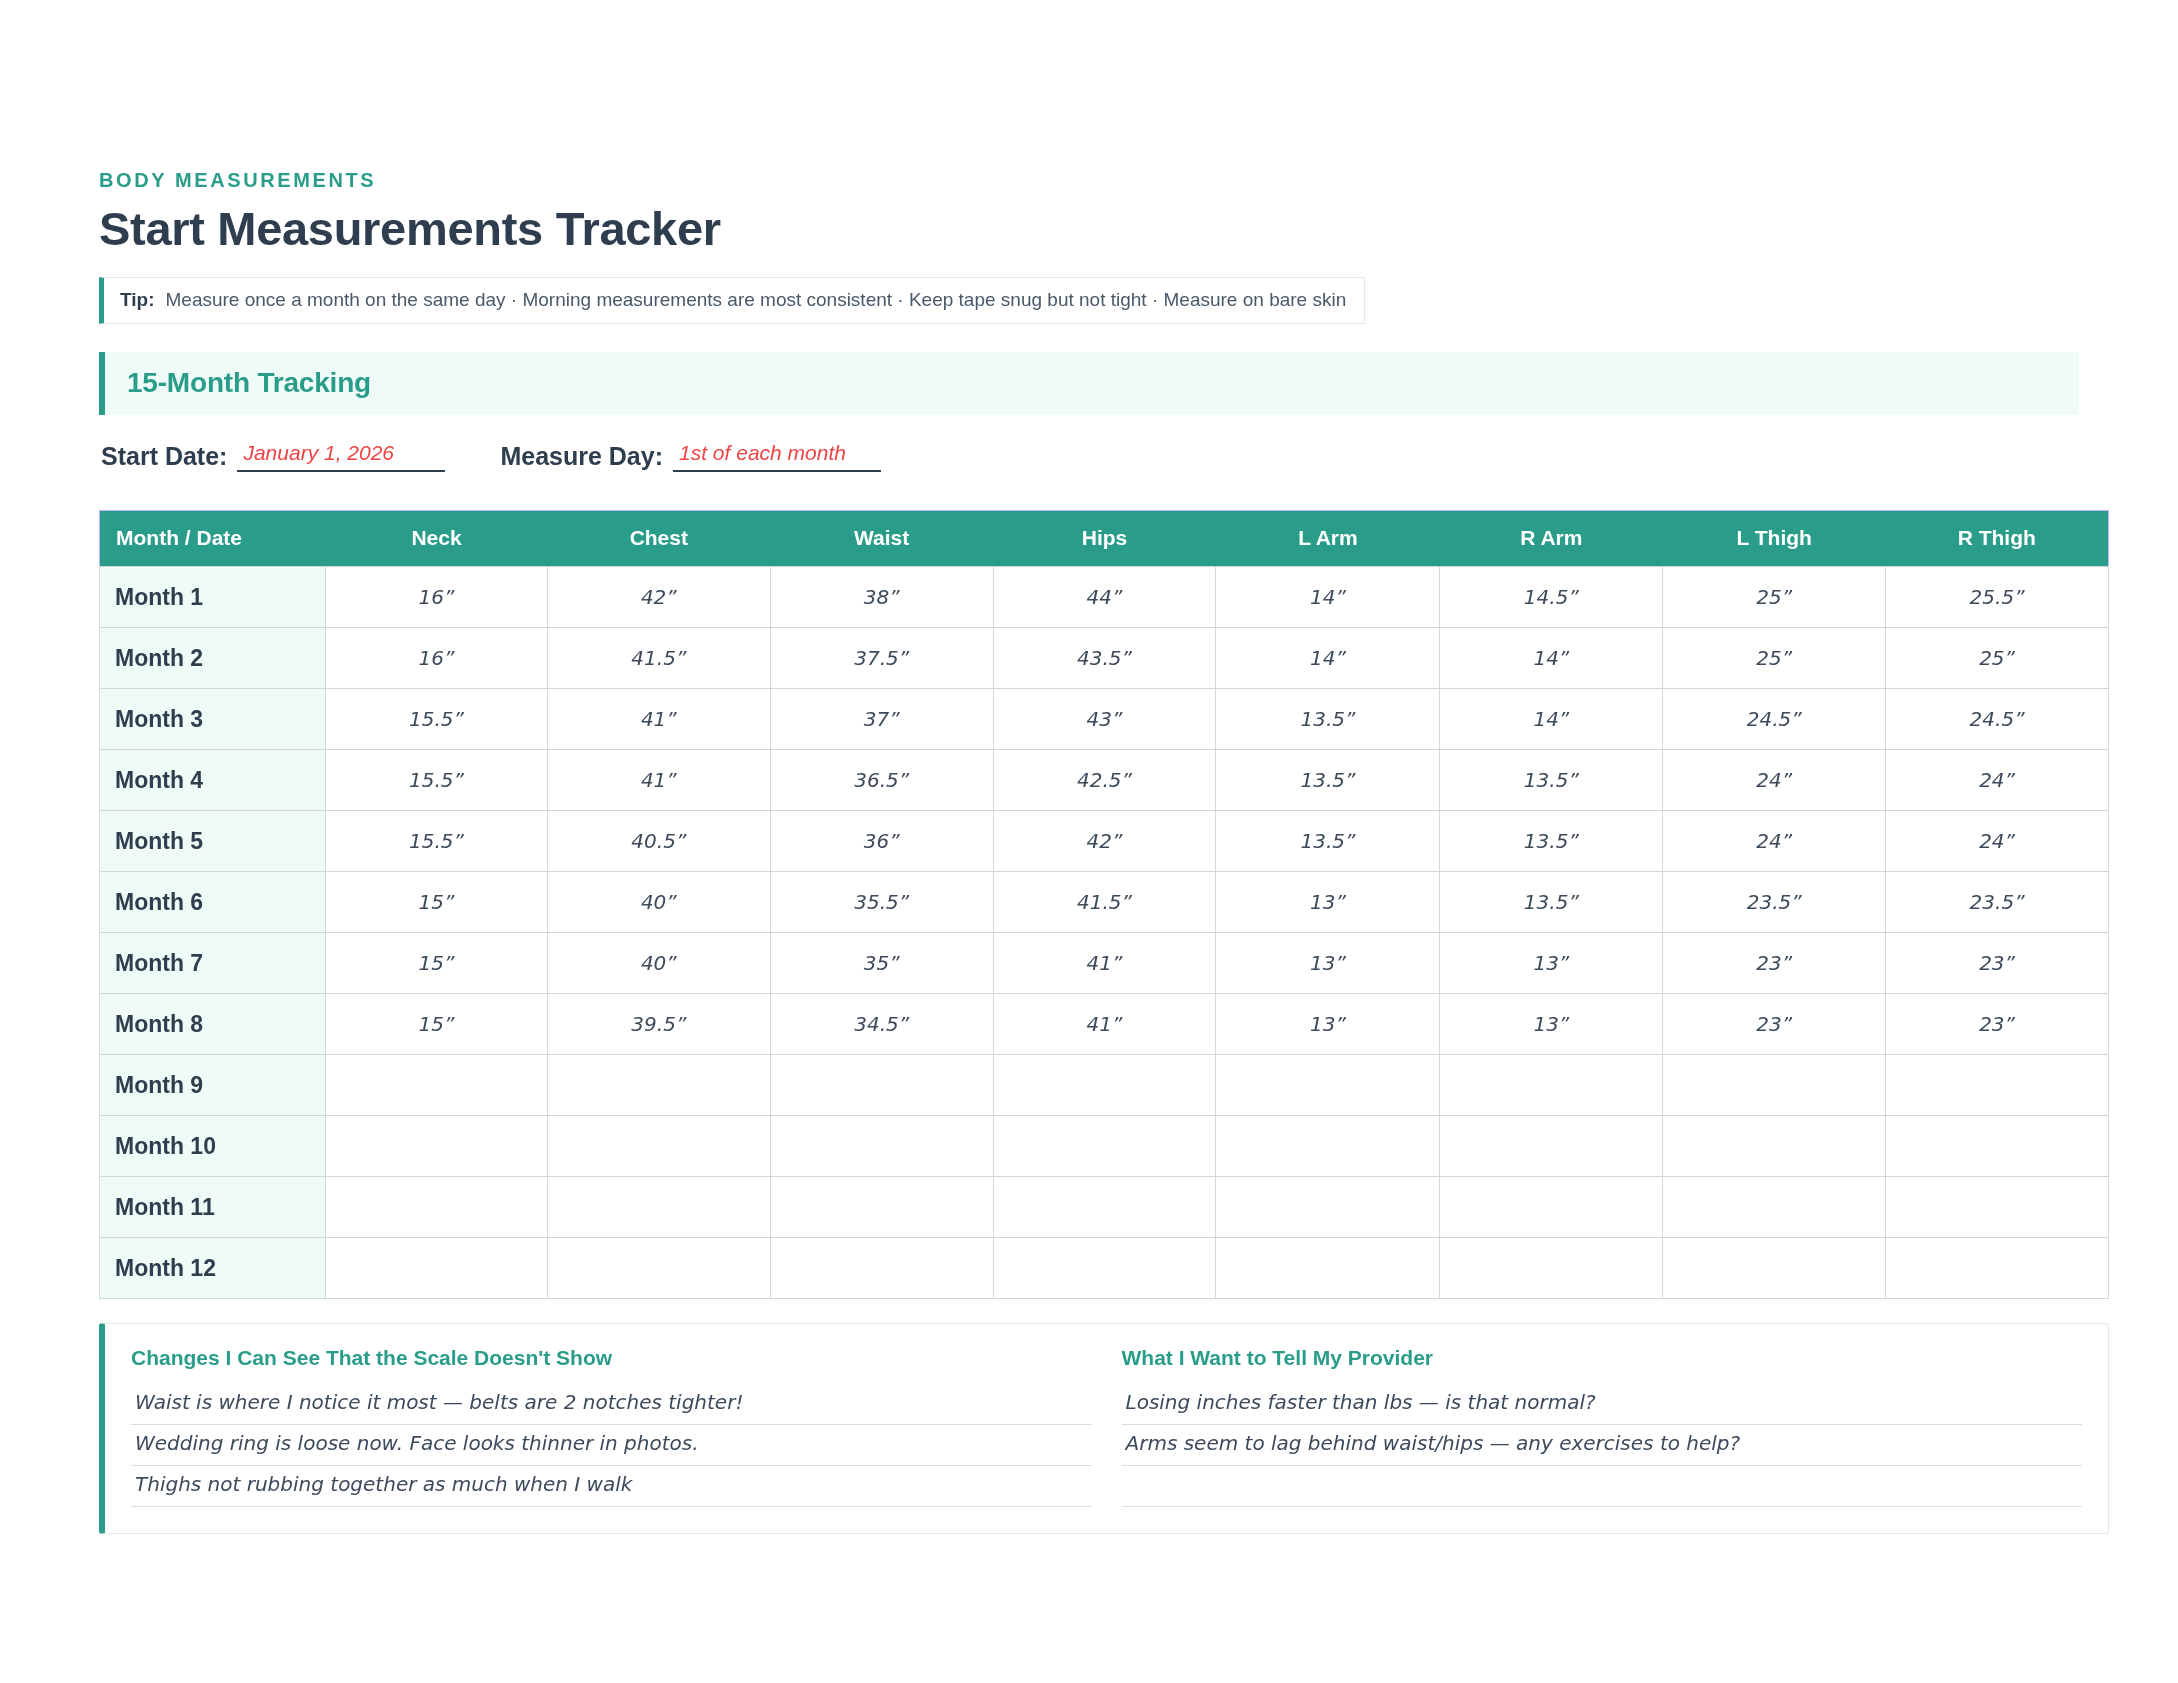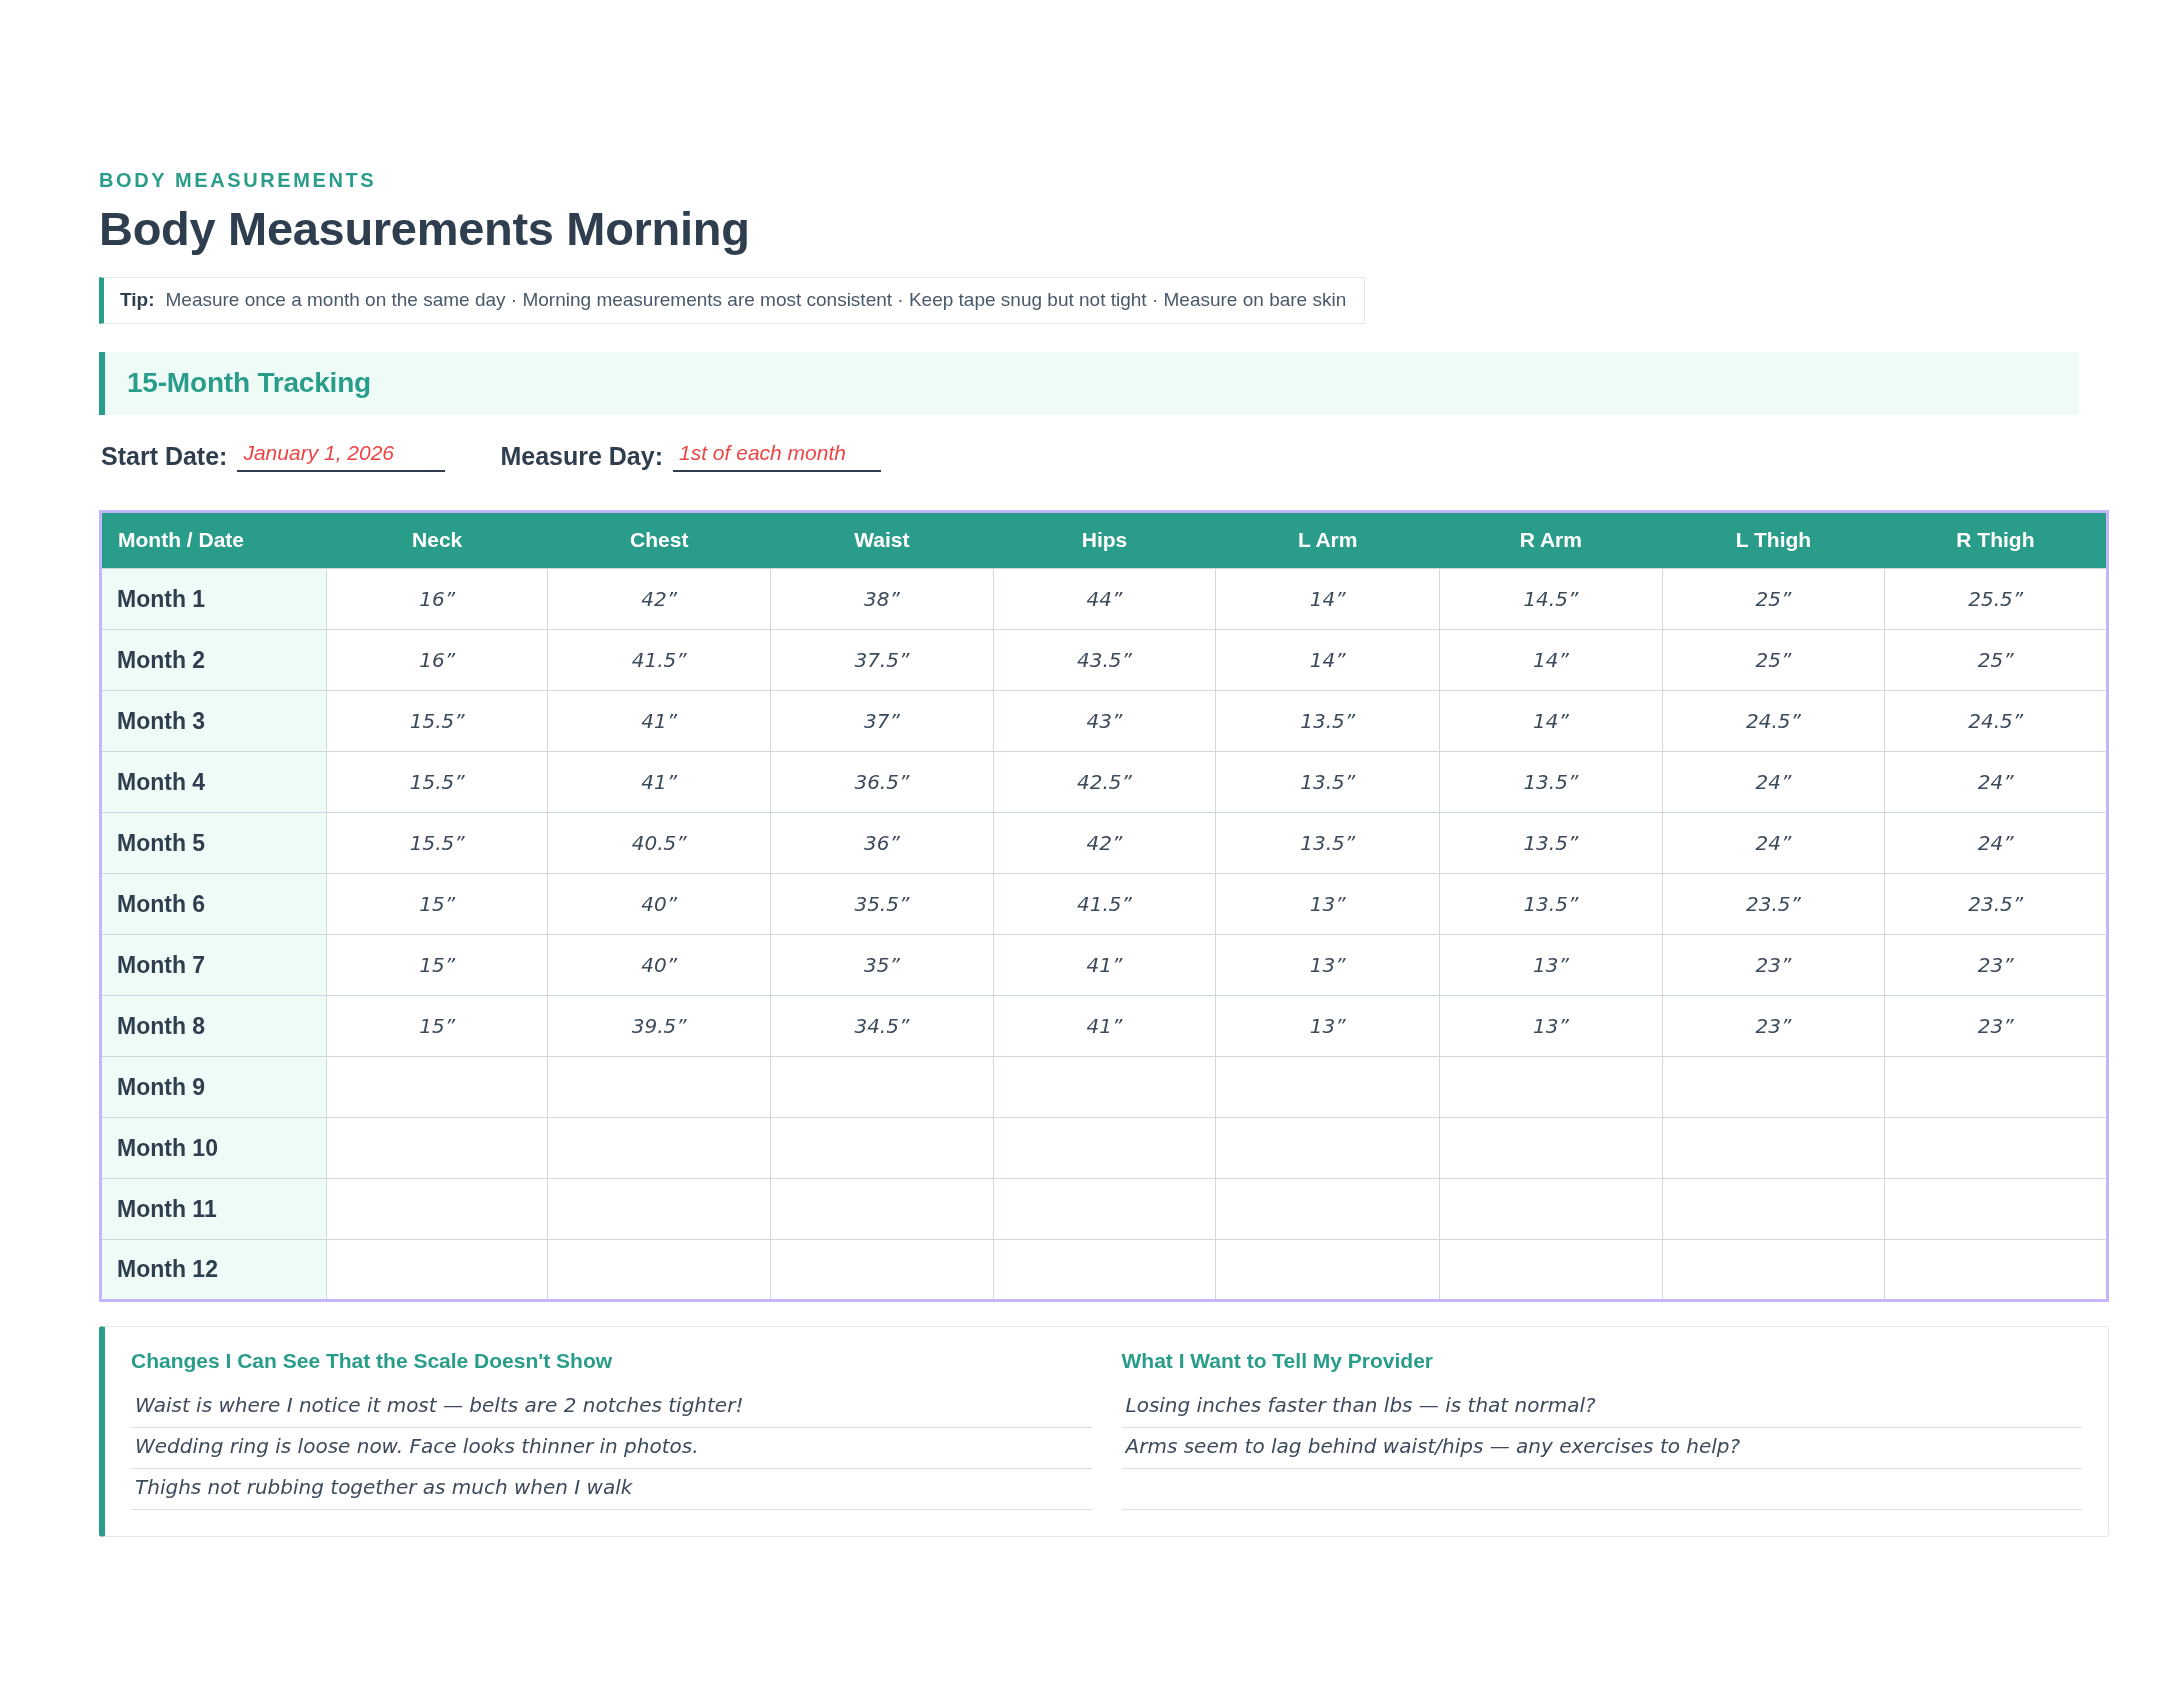--- a/index.html
+++ b/index.html
@@ -98,21 +98,21 @@
     min-width: 208px;
     padding: 0 6px 4px 6px;
     line-height: 1.3;
   }
 
   
   table.tracker {
     width: 2010px;
     border-collapse: collapse;
     table-layout: fixed;
-    border: 3px solid #c4b5fd;
+    border: 1px solid #c4b5fd;
     margin-top: 38px;
   }
   table.tracker thead th {
     background: #2a9d8a;
     color: #ffffff;
     font-size: 21px;
     font-weight: bold;
     padding: 15px 8px 16px 8px;
     text-align: center;
     border: none;
@@ -172,21 +172,21 @@
     color: #3c4a5c;
     line-height: 1.55;
   }
 </style>
 </head>
 <body>
 
 <div class="page">
 
   <div class="eyebrow">BODY MEASUREMENTS</div>
-  <h1 class="title">Body Measurements Morning</h1>
+  <h1 class="title">Start Measurements Tracker</h1>
 
   <div class="tipbar">
     <span class="tip-label">Tip:</span>
     <span class="tip-text">Measure once a month on the same day · Morning measurements are most consistent · Keep tape snug but not tight · Measure on bare skin</span>
   </div>
 
   <div class="section-banner">
     <h2>15-Month Tracking</h2>
   </div>
 

